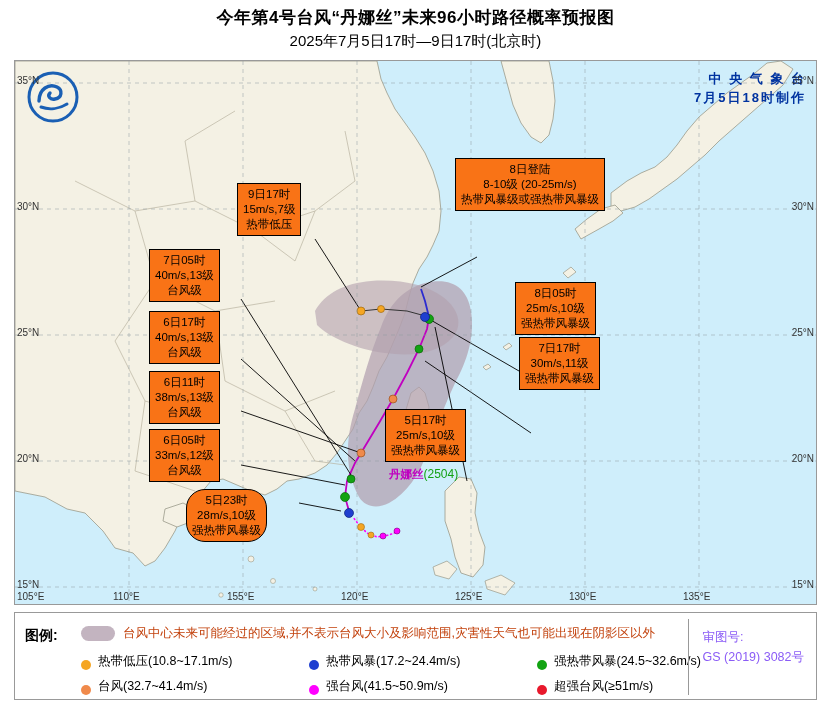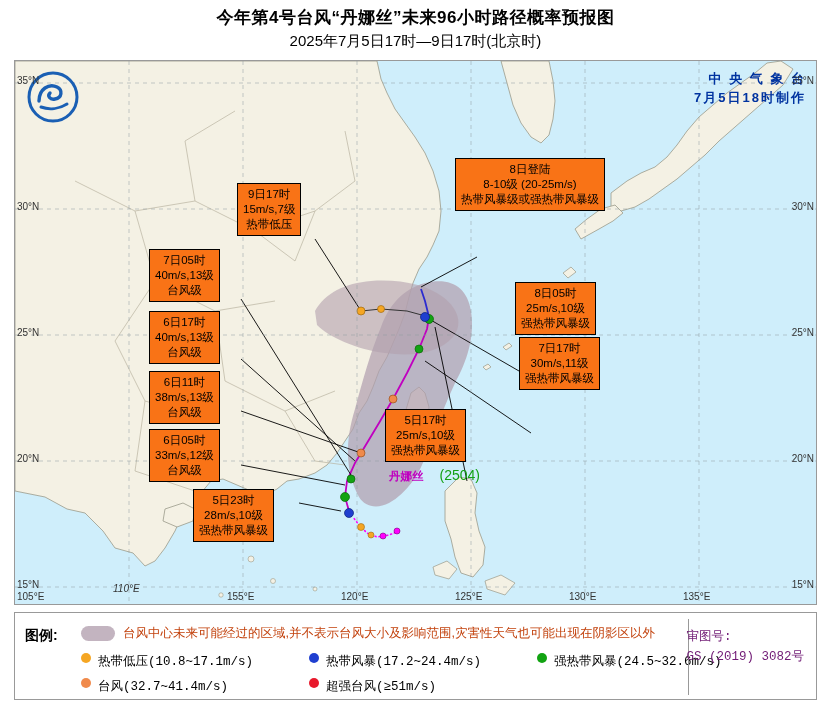--- a/index.html
+++ b/index.html
@@ -78,21 +78,21 @@
     padding: 3px 5px;
     white-space: nowrap;
   }
   .storm-name {
     position: absolute;
     font-size: 11.5px;
     color: #c000c0;
     font-weight: bold;
     white-space: nowrap;
   }
-  .storm-name .num { color: #13a113; font-size: 14px; font-weight: normal; margin-left: 16px; }
+  .storm-name .num { color: #13a113; font-size: 12px; font-weight: normal; }
   
   .legend {
     position: absolute;
     left: 14px;
     top: 612px;
     width: 803px;
     height: 88px;
     border: 1px solid #999;
     background: #fff;
   }
@@ -122,36 +122,35 @@
   .legend-items {
     position: absolute;
     left: 66px; top: 40px;
     width: 600px;
     display: grid;
     grid-template-columns: 228px 228px 230px;
     grid-row-gap: 8px;
     font-size: 12.5px;
     color: #000;
   }
-  .li { display: flex; align-items: flex-start; font-family: Liberation Mono, monospace; }
+  .li { display: flex; align-items: flex-end; }
   .dot {
     width: 10px; height: 10px;
     border-radius: 50%;
     margin-right: 7px;
     flex: none;
     display: inline-block;
   }
   .legend-right {
     position: absolute;
     right: 12px; top: 14px;
     font-size: 12.5px;
     line-height: 20px;
-    color: #701a75;
+    color: #8b5cf6;
     text-align: left;
-    font-family: Liberation Mono, monospace;
   }
   .vline {
     position: absolute;
     left: 673px; top: 6px;
     width: 1px; height: 76px;
     background: #999;
   }
 </style>
 </head>
 <body>
@@ -313,21 +312,21 @@
     <div>38m/s,13级</div>
     <div>台风级</div>
   </div>
 
   <div class="callout" style="left:134px; top:368px;">
     <div>6日05时</div>
     <div>33m/s,12级</div>
     <div>台风级</div>
   </div>
 
-  <div class="callout" style="left:178px; top:428px;">
+  <div class="callout" style="left:171px; top:428px;border-radius:19px;">
     <div>5日23时</div>
     <div>28m/s,10级</div>
     <div>强热带风暴级</div>
   </div>
 
   <div class="callout" style="left:370px; top:348px;">
     <div>5日17时</div>
     <div>25m/s,10级</div>
     <div>强热带风暴级</div>
   </div>
@@ -348,21 +347,21 @@
     <div>7日17时</div>
     <div>30m/s,11级</div>
     <div>强热带风暴级</div>
   </div>
 
   <div class="storm-name" style="left:374px; top:406px;">
     <span>丹娜丝</span><span class="num">(2504)</span>
   </div>
 
   <div class="axis-lbl" style="left:2px; bottom:2px;margin-top:43px;">105°E</div>
-  <div class="axis-lbl" style="left:98px; bottom:10px;font-style:italic;">110°E</div>
+  <div class="axis-lbl" style="left:98px; bottom:2px;">110°E</div>
   <div class="axis-lbl" style="left:212px; bottom:2px;">155°E</div>
   <div class="axis-lbl" style="left:326px; bottom:2px;">120°E</div>
   <div class="axis-lbl" style="left:440px; bottom:2px;">125°E</div>
   <div class="axis-lbl" style="left:554px; bottom:2px;">130°E</div>
   <div class="axis-lbl" style="left:668px; bottom:2px;">135°E</div>
 
   <div class="axis-lbl" style="left:2px; top:14px;">35°N</div>
   <div class="axis-lbl" style="left:2px; top:140px;">30°N</div>
   <div class="axis-lbl" style="left:2px; top:266px;">25°N</div>
   <div class="axis-lbl" style="left:2px; top:392px;">20°N</div>
@@ -394,20 +393,24 @@
     </div>
     <div class="li">
       <span class="dot" style="background:#12a312"></span>
       <span>强热带风暴(24.5~32.6m/s)</span>
     </div>
     <div class="li">
       <span class="dot" style="background:#f08a4b"></span>
       <span>台风(32.7~41.4m/s)</span>
     </div>
     <div class="li">
+      <span class="dot" style="background:#ff00ff"></span>
+      <span>强台风(41.5~50.9m/s)</span>
+    </div>
+    <div class="li">
       <span class="dot" style="background:#e8192c"></span>
       <span>超强台风(≥51m/s)</span>
     </div>
   </div>
 
   <div class="vline"></div>
 
   <div class="legend-right">
     <div>审图号:</div>
     <div>GS (2019) 3082号</div>

